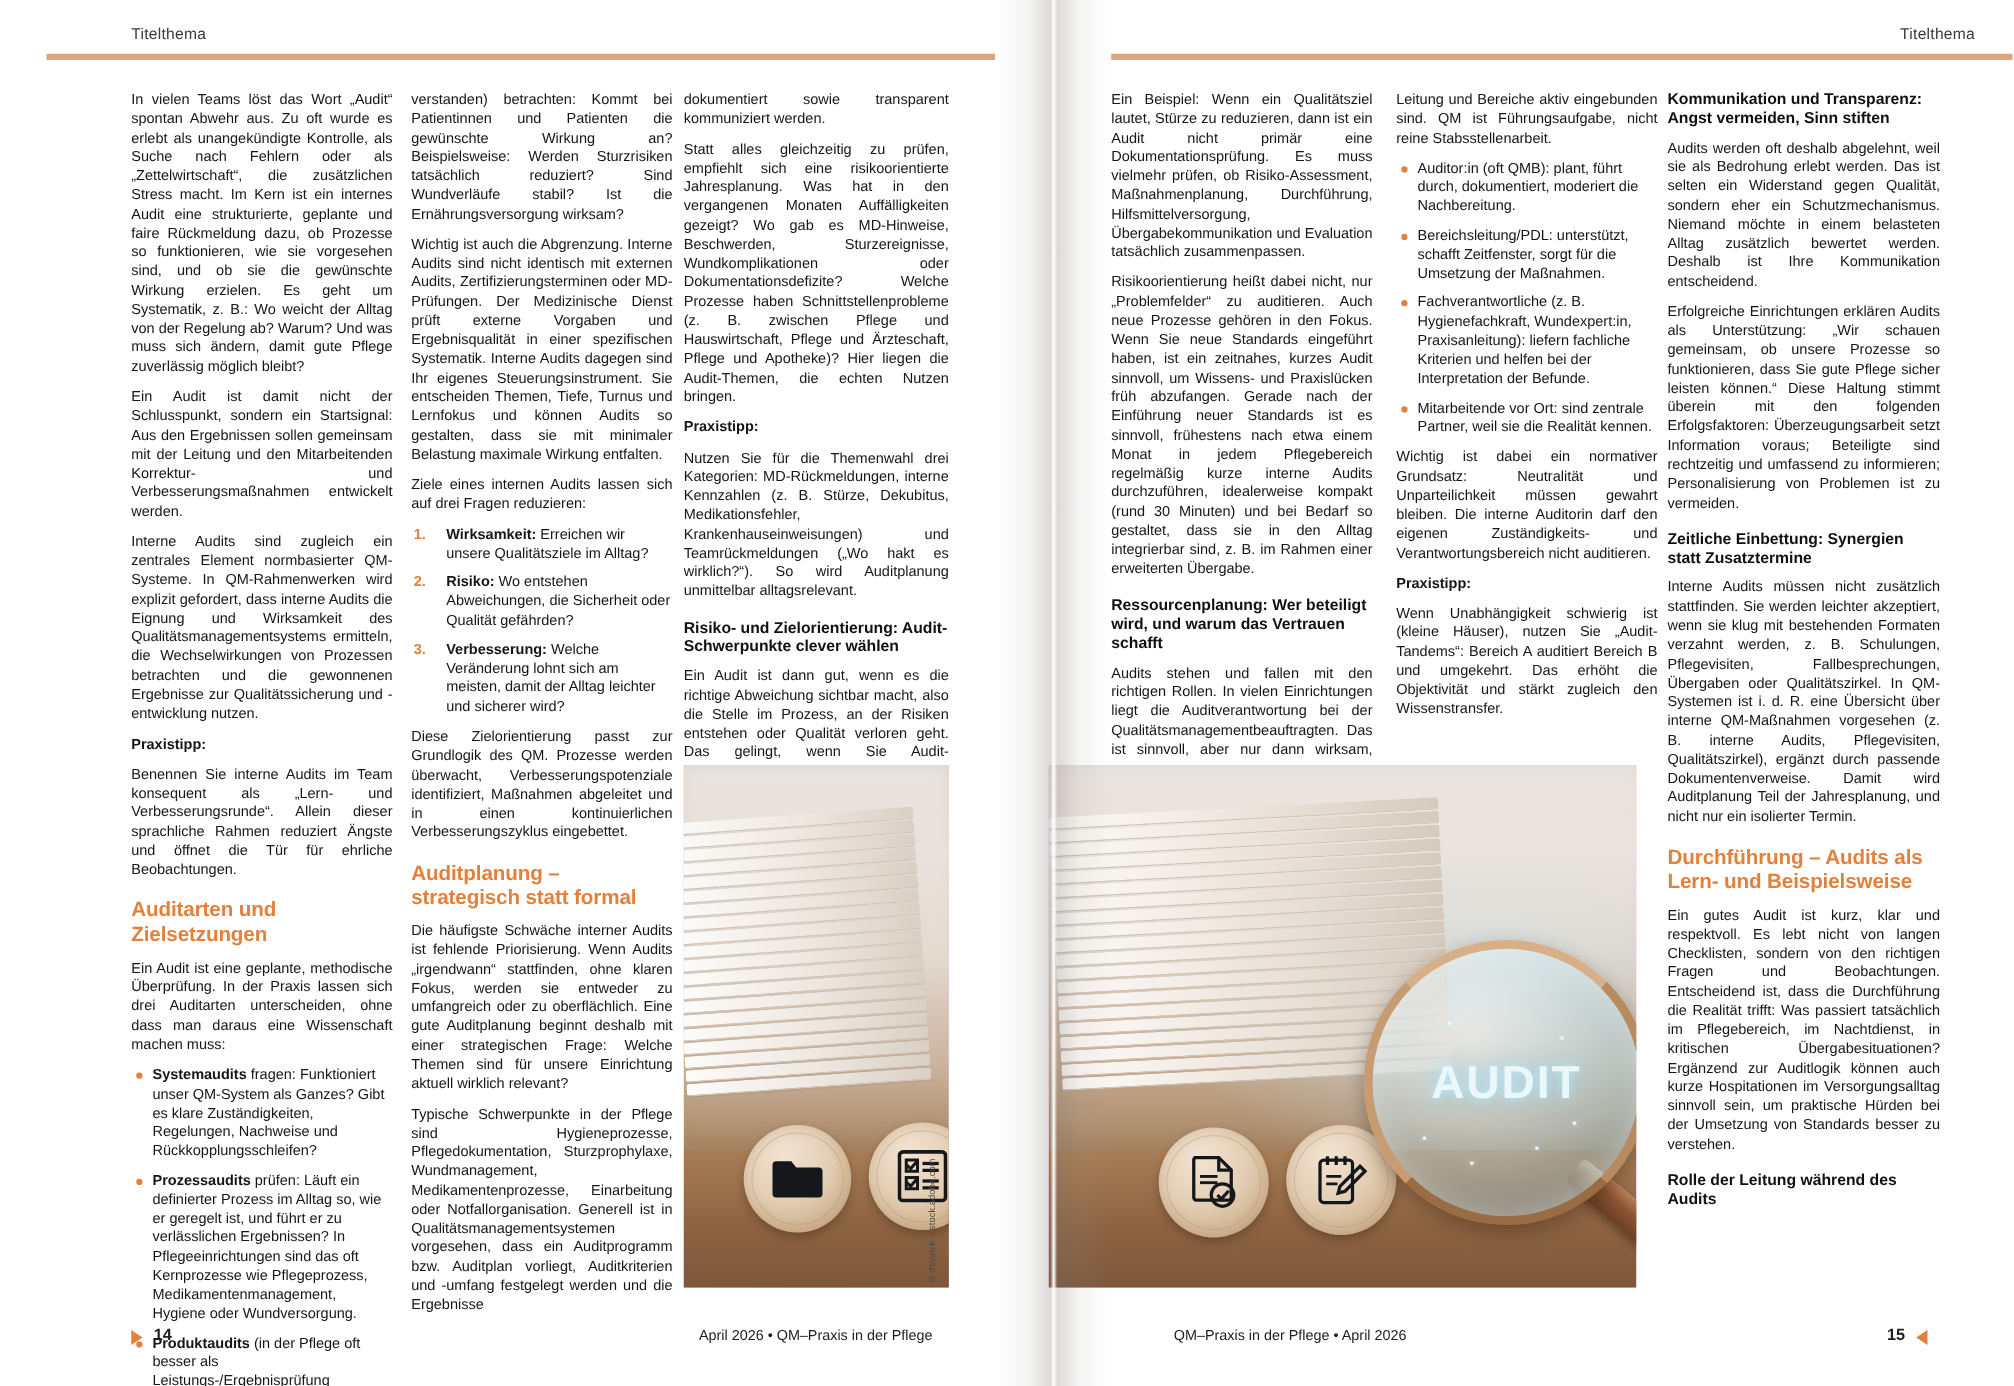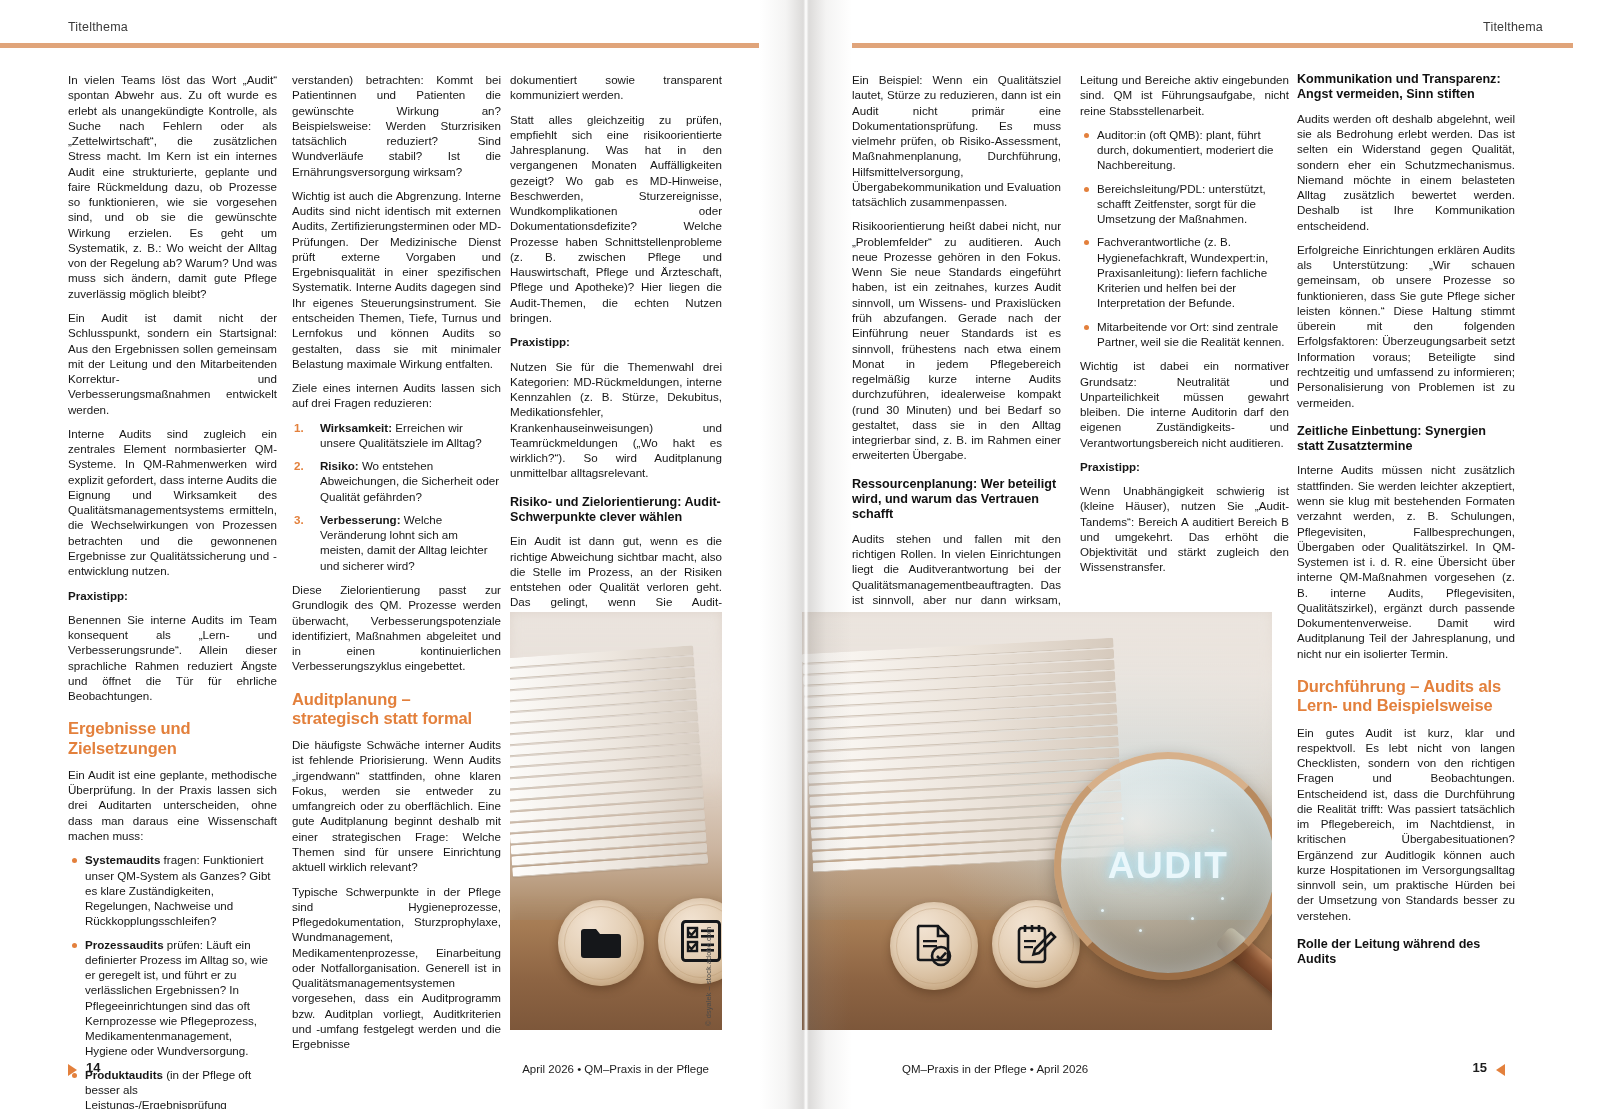--- a/index.html
+++ b/index.html
@@ -3,21 +3,21 @@
 <meta charset="utf-8">
 <style>
   html,body{margin:0;padding:0;}
   body{
     width:1611px;height:1109px;
     background:#ffffff;
     font-family:"Liberation Sans", sans-serif;
     color:#1a1a1a;
     overflow:hidden;
   }
-  .spread{position:relative;width:1573px;height:1109px;overflow:hidden;background:#fff;}
+  .spread{position:relative;width:1573px;height:1109px;overflow:hidden;background:#fff;margin-left:37px;}
 
   
   .gutter{
     position:absolute;top:0;bottom:0;left:760px;width:92px;
     background:linear-gradient(to right,
       rgba(255,255,255,0) 0%,
       rgba(150,145,140,0.10) 28%,
       rgba(120,115,110,0.26) 47%,
       #ffffff 50%,
       rgba(120,115,110,0.26) 53%,
@@ -217,21 +217,21 @@
   <div class="page left">
     <div class="runhead l">Titelthema</div>
     <div class="headrule l"></div>
 
     <div class="col c1">
       <p>In vielen Teams löst das Wort „Audit“ spontan Abwehr aus. Zu oft wurde es erlebt als unangekündigte Kontrolle, als Suche nach Fehlern oder als „Zettelwirtschaft“, die zusätzlichen Stress macht. Im Kern ist ein internes Audit eine strukturierte, geplante und faire Rückmeldung dazu, ob Prozesse so funktionieren, wie sie vorgesehen sind, und ob sie die gewünschte Wirkung erzielen. Es geht um Systematik, z. B.: Wo weicht der Alltag von der Regelung ab? Warum? Und was muss sich ändern, damit gute Pflege zuverlässig möglich bleibt?</p>
       <p>Ein Audit ist damit nicht der Schlusspunkt, sondern ein Startsignal: Aus den Ergebnissen sollen gemeinsam mit der Leitung und den Mitarbeitenden Korrektur- und Verbesserungsmaßnahmen entwickelt werden.</p>
       <p>Interne Audits sind zugleich ein zentrales Element normbasierter QM-Systeme. In QM-Rahmenwerken wird explizit gefordert, dass interne Audits die Eignung und Wirksamkeit des Qualitätsmanagementsystems ermitteln, die Wechselwirkungen von Prozessen betrachten und die gewonnenen Ergebnisse zur Qualitätssicherung und -entwicklung nutzen.</p>
       <p class="tipword">Praxistipp:</p>
       <p>Benennen Sie interne Audits im Team konsequent als „Lern- und Verbesserungsrunde“. Allein dieser sprachliche Rahmen reduziert Ängste und öffnet die Tür für ehrliche Beobachtungen.</p>
-      <h2 class="orange">Ergebnisse und Zielsetzungen</h2>
+      <h2 class="orange">Auditarten und Zielsetzungen</h2>
       <p>Ein Audit ist eine geplante, methodische Überprüfung. In der Praxis lassen sich drei Auditarten unterscheiden, ohne dass man daraus eine Wissenschaft machen muss:</p>
       <ul class="ul">
         <li><b>Systemaudits</b><span> fragen: Funktioniert unser QM-System als Ganzes? Gibt es klare Zuständigkeiten, Regelungen, Nachweise und Rückkopplungsschleifen?</span></li>
         <li><b>Prozessaudits</b><span> prüfen: Läuft ein definierter Prozess im Alltag so, wie er geregelt ist, und führt er zu verlässlichen Ergebnissen? In Pflegeeinrichtungen sind das oft Kernprozesse wie Pflegeprozess, Medikamentenmanagement, Hygiene oder Wundversorgung.</span></li>
         <li><b>Produktaudits</b><span> (in der Pflege oft besser als Leistungs-/Ergebnisprüfung</span></li>
       </ul>
     </div>
 
     <div class="col c2">
       <p>verstanden) betrachten: Kommt bei Patientinnen und Patienten die gewünschte Wirkung an? Beispielsweise: Werden Sturzrisiken tatsächlich reduziert? Sind Wundverläufe stabil? Ist die Ernährungsversorgung wirksam?</p>

